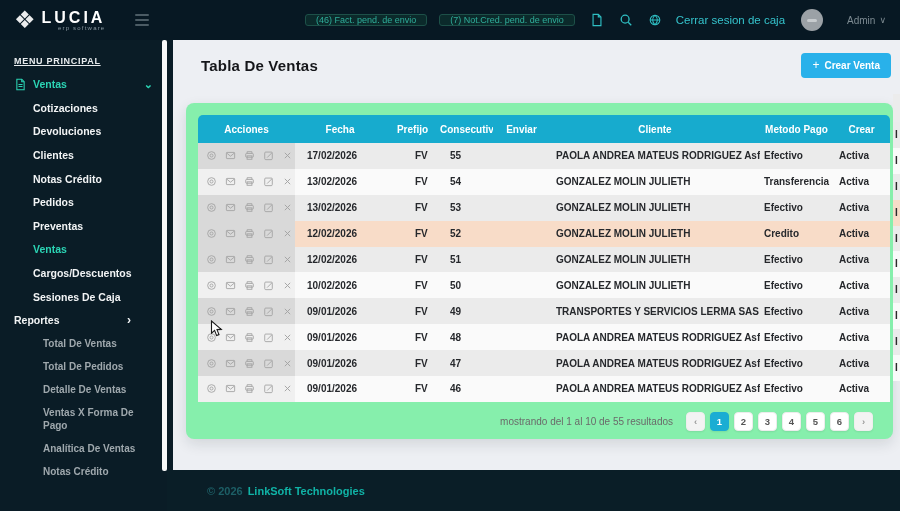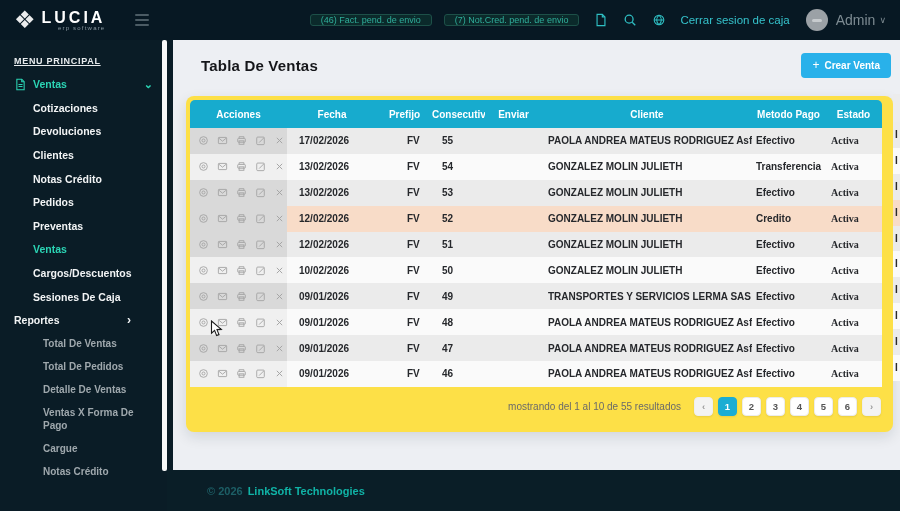--- a/index.html
+++ b/index.html
@@ -20,21 +20,21 @@
   .badge { margin-left:12px; border:1px solid #1d5048; background:#0b2a2b; color:#2fae9b;
            font-size:9px; padding:0 10px; border-radius:3px; white-space:nowrap; }
   .badge.first { margin-left:auto; }
   .tb-icon { margin-left:15px; color:#2fbfc3; width:14px; height:14px; display:inline-flex; }
   .tb-icon svg { width:14px; height:14px; }
   .logout { margin-left:14px; color:#35c3cc; font-size:11.5px; white-space:nowrap; cursor:pointer; }
   .avatar { margin-left:16px; width:22px; height:22px; border-radius:50%; background:#9ba1a6;
             position:relative; flex:0 0 auto; }
   .avatar::after { content:""; position:absolute; left:6px; top:10px; width:10px; height:3px;
             border-radius:2px; background:#c7cbce; }
-  .admin { margin-left:8px; color:#7d8b92; font-size:14px; }
+  .admin { margin-left:24px; color:#7d8b92; font-size:10px; }
   .admin-chev { color:#7d8b92; font-size:9px; margin-left:4px; }
 
   
   .sidebar { position:absolute; left:0; top:40px; width:167px; height:471px;
              background:#0a1c26; z-index:20; }
   .side-scrollbar { position:absolute; right:0px; top:0px; width:5px; height:431px;
              background:#f7f8f8; border-radius:2px; }
   .menu-title { color:#e8ecee; font-size:9px; font-weight:700; letter-spacing:.7px;
              margin:16px 0 6px 14px;text-decoration:underline; }
   .side-parent { display:flex; align-items:center; height:24px; padding-left:14px; padding-right:14px;
@@ -61,22 +61,22 @@
   .search-pill svg { width:12px; height:12px; color:#8b9199; flex:0 0 auto; }
   .search-pill input { border:0; outline:none; background:transparent; margin-left:8px; width:100%;
           font-size:10.5px; color:#333; font-family:"Liberation Sans",sans-serif; }
   .search-pill input::placeholder { color:#9aa0a8; }
   .create-btn { margin-left:auto; background:#29b1ea; color:#fff; border:none; border-radius:4px;
           height:25px; padding:0 11px; font-size:10px; font-weight:600; display:flex;
           align-items:center; gap:5px; cursor:pointer; font-family:"Liberation Sans",sans-serif; }
   .create-btn .plus { font-size:12px; font-weight:400; line-height:10px; }
 
   
-  .card { margin:6px 13px; width:707px; height:336px; background:#fde047; border-radius:8px;
-          box-shadow:0 5px 14px rgba(20,30,40,.12); padding:4px; overflow:hidden; }
+  .card { margin:13px 13px; width:707px; height:336px; background:#86efac; border-radius:8px;
+          box-shadow:0 5px 14px rgba(20,30,40,.12); padding:12px; overflow:hidden; }
   table { border-collapse:collapse; table-layout:fixed; width:692px; }
   th { background:#17abce; color:#fff; font-size:10px; font-weight:700; height:28px;
        text-align:center; white-space:nowrap; overflow:hidden; }
   th:first-child { border-top-left-radius:5px; border-bottom-left-radius:0; }
   th:last-child { border-top-right-radius:5px; }
   td { height:25.9px; font-size:10px; font-weight:700; color:#26282c; white-space:nowrap;
        overflow:hidden; }
   tr.odd td { background:#ebebeb; }
   tr.even td { background:#fafafa; }
   tr.odd td.act { background:#d9d9d9; }
@@ -85,21 +85,21 @@
   tr.hl td.act { background:#d9d9d9; }
   td.act { padding-left:8px; }
   .act-wrap { display:flex; align-items:center; gap:8px; }
   .aicon { width:11px; height:11px; color:#a3a3a3; display:inline-flex; cursor:pointer; }
   .aicon svg { width:11px; height:11px; }
   td.c-fecha { padding-left:12px; }
   td.c-prefijo { padding-left:30px; }
   td.c-consecutivo { padding-left:10px; }
   td.c-cliente { padding-left:6px; }
   td.c-metodo { padding-left:4px; }
-  td.c-estado { padding-left:6px;font-family:Liberation Serif, serif; }
+  td.c-estado { padding-left:6px; }
 
   
   .pag { display:flex; align-items:center; justify-content:flex-end; height:40px;
          padding-right:8px; gap:5px;text-align:center; }
   .pag-summary { font-size:10px; color:#6a6a6a; margin-right:8px; }
   .pg { width:19px; height:19px; border-radius:4px; display:flex; align-items:center;
         justify-content:center; font-size:9.5px; font-weight:600; color:#555; background:#fff;
         border:1px solid #ececec; box-shadow:0 1px 2px rgba(0,0,0,.08); cursor:pointer; }
   .pg.nav { color:#9a9a9a; background:#f3f3f3; border-color:#eee; }
   .pg.active { background:#1badd3; border-color:#1badd3; color:#fff; }
@@ -216,21 +216,21 @@
         <div class="side-sub">
           <span class="side-label">Total De Pedidos</span>
         </div>
         <div class="side-sub">
           <span class="side-label">Detalle De Ventas</span>
         </div>
         <div class="side-sub">
           <span class="side-label">Ventas X Forma De Pago</span>
         </div>
         <div class="side-sub">
-          <span class="side-label">Cargue</span>
+          <span class="side-label">Analítica De Ventas</span>
         </div>
         <div class="side-sub">
           <span class="side-label">Notas Crédito</span>
         </div>
       </div>
     <div class="side-scrollbar"></div>
   </div>
 
   <div class="main">
     <div class="main-header">
@@ -255,21 +255,21 @@
         </colgroup>
         <thead>
             <tr id="table-head-row">
               <th>Acciones</th>
               <th>Fecha</th>
               <th>Prefijo</th>
               <th>Consecutivo</th>
               <th>Enviar</th>
               <th>Cliente</th>
               <th>Metodo Pago</th>
-              <th>Estado</th>
+              <th>Crear</th>
             </tr>
           </thead>
         <tbody id="table-body">
             <tr class="odd">
               <td class="act">
                 <span class="act-wrap">
                   <span class="aicon">
                     <svg viewBox="0 0 16 16" fill="none" stroke="currentColor" stroke-width="1.3">
                       <circle cx="8" cy="8" r="5.6"></circle>
                       <circle cx="8" cy="8" r="2.2"></circle>

